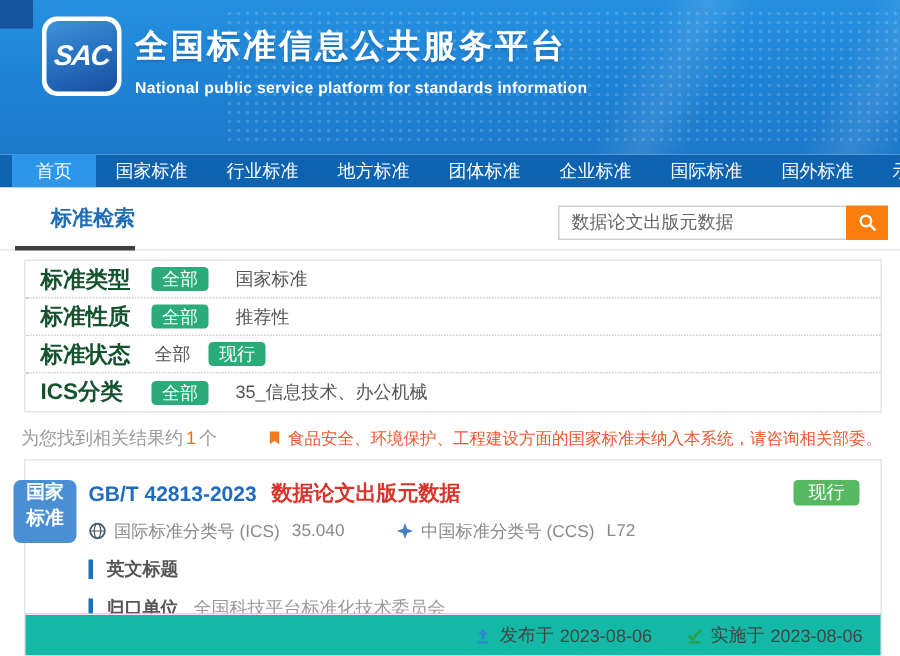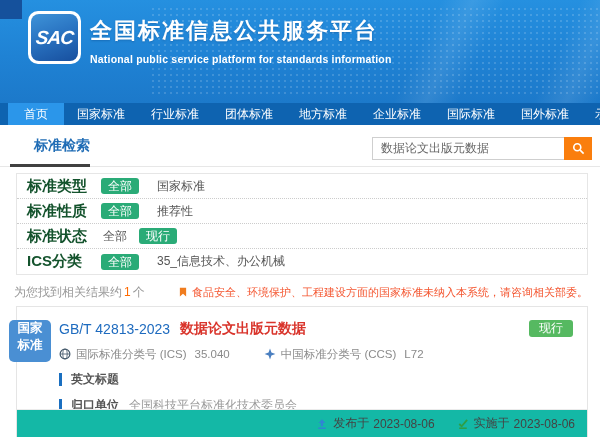--- a/index.html
+++ b/index.html
@@ -66,21 +66,21 @@
   .notice svg { margin-right:4px; flex:0 0 auto; }
 
   
   .result-card { position:relative; margin:5px 12px 0 16px; width:572px; height:132px;
     border:1px solid #e5e5e5; background:#fff; }
   .type-badge { position:absolute; left:-8px; top:13px; width:42px; height:42px; z-index:2;
     background:#4a8fd3; border-radius:5px; color:#fff; font-size:12.5px; font-weight:bold;
     display:flex; flex-direction:column; align-items:center; line-height:17px; }
   .card-body { padding:13px 14px 0 42px; }
   .card-title-row { display:flex; align-items:center; height:18px; }
-  .std-code { color:#1e6bbf; font-size:14px; font-weight:normal; text-decoration:none; cursor:pointer; }
+  .std-code { color:#1e6bbf; font-size:14px; font-weight:bold; text-decoration:none; cursor:pointer; }
   .std-title { color:#d9342b; font-size:14px; font-weight:bold; text-decoration:none; margin-left:10px; cursor:pointer; }
   .status-badge { position:absolute; right:14px; top:13px; background:#56b961; color:#fff;
     font-size:12px; line-height:17px; padding:0 10px; border-radius:3px; }
   .card-meta-row { display:flex; align-items:center; margin-top:9px; height:14px; }
   .meta-item { display:flex; align-items:center; font-size:11.5px; color:#8a8a8a; margin-right:34px; }
   .meta-item svg { margin-right:5px; flex:0 0 auto; }
   .meta-val { margin-left:8px; }
   .field-row { display:flex; align-items:center; margin-top:11px; height:15px; }
   .field-bar { width:3px; height:13px; background:#1a6fc0; margin-right:9px; }
   .field-label { font-size:12px; font-weight:bold; color:#555; }
@@ -110,22 +110,22 @@
     <div class="masthead-text">
       <div class="site-title">全国标准信息公共服务平台</div>
       <div class="site-subtitle">National public service platform  for standards information</div>
     </div>
   </header>
 
   <nav class="topnav">
     <a class="nav-item active">首页</a>
     <a class="nav-item">国家标准</a>
     <a class="nav-item">行业标准</a>
+    <a class="nav-item">地方标准</a>
     <a class="nav-item">团体标准</a>
-    <a class="nav-item">地方标准</a>
     <a class="nav-item">企业标准</a>
     <a class="nav-item">国际标准</a>
     <a class="nav-item">国外标准</a>
     <a class="nav-item">示范区标准</a>
   </nav>
 
   <section class="search-bar">
     <div class="section-tab">
       <span>标准检索</span>
     </div>

